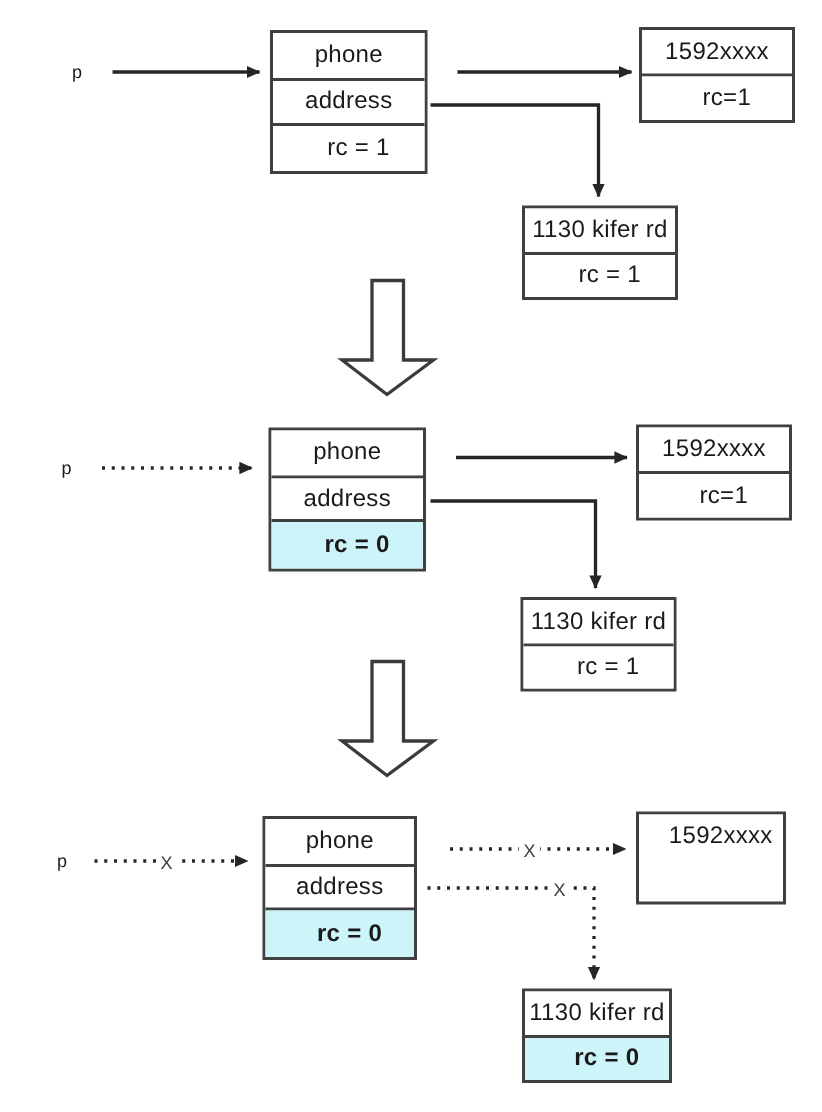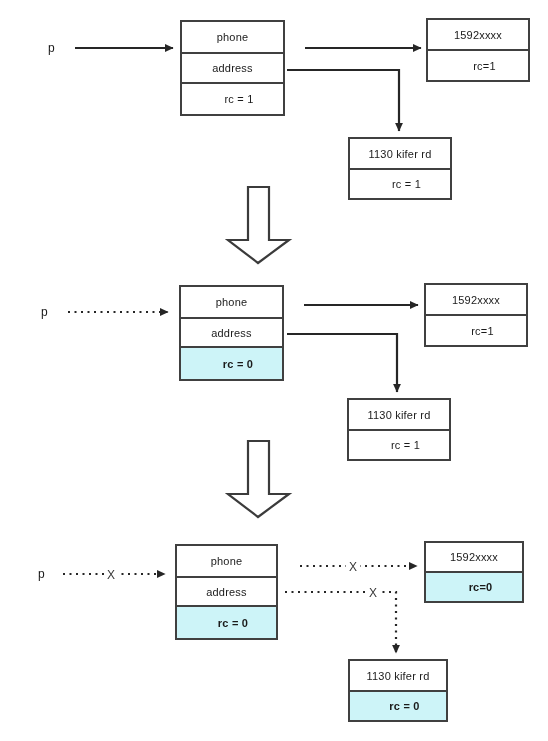--- a/index.html
+++ b/index.html
@@ -31,21 +31,21 @@
     box-sizing: border-box;
     border: 2px solid #404040;
     background: #ffffff;
   }
   .cell {
     box-sizing: border-box;
     width: 100%;
     display: flex;
     align-items: center;
     justify-content: center;
-    font-size: 11px;
+    font-size: 16px;
     color: #1a1a1a;
     letter-spacing: 0.2px;
     border-bottom: 2px solid #404040;
     background: #ffffff;
     white-space: nowrap;
   }
   .cell:last-child { border-bottom: none; padding-left: 13px; }
   .cell.hl { background: #cdf4f8; font-weight: bold; }
 
   
@@ -187,21 +187,20 @@
     <div class="ptr-label" style="left:38px; top:568px;">p</div>
 
     <div class="node" style="left:175px; top:544px; width:103px; height:96px;">
       <div class="cell" style="height:32px;">phone</div>
       <div class="cell" style="height:29px;">address</div>
       <div class="cell hl" style="height:31px;">rc = 0</div>
     </div>
 
     <div class="node" style="left:424px; top:541px; width:100px; height:62px;">
       <div class="cell" style="height:30px;">1592xxxx</div>
-      <div class="cell hl" style="height:28px;">rc=0</div>
     </div>
 
     <div class="node" style="left:348px; top:659px; width:100px; height:63px;">
       <div class="cell" style="height:31px;">1130 kifer rd</div>
       <div class="cell hl" style="height:28px;">rc = 0</div>
     </div>
   </div>
 
 </div>
 

